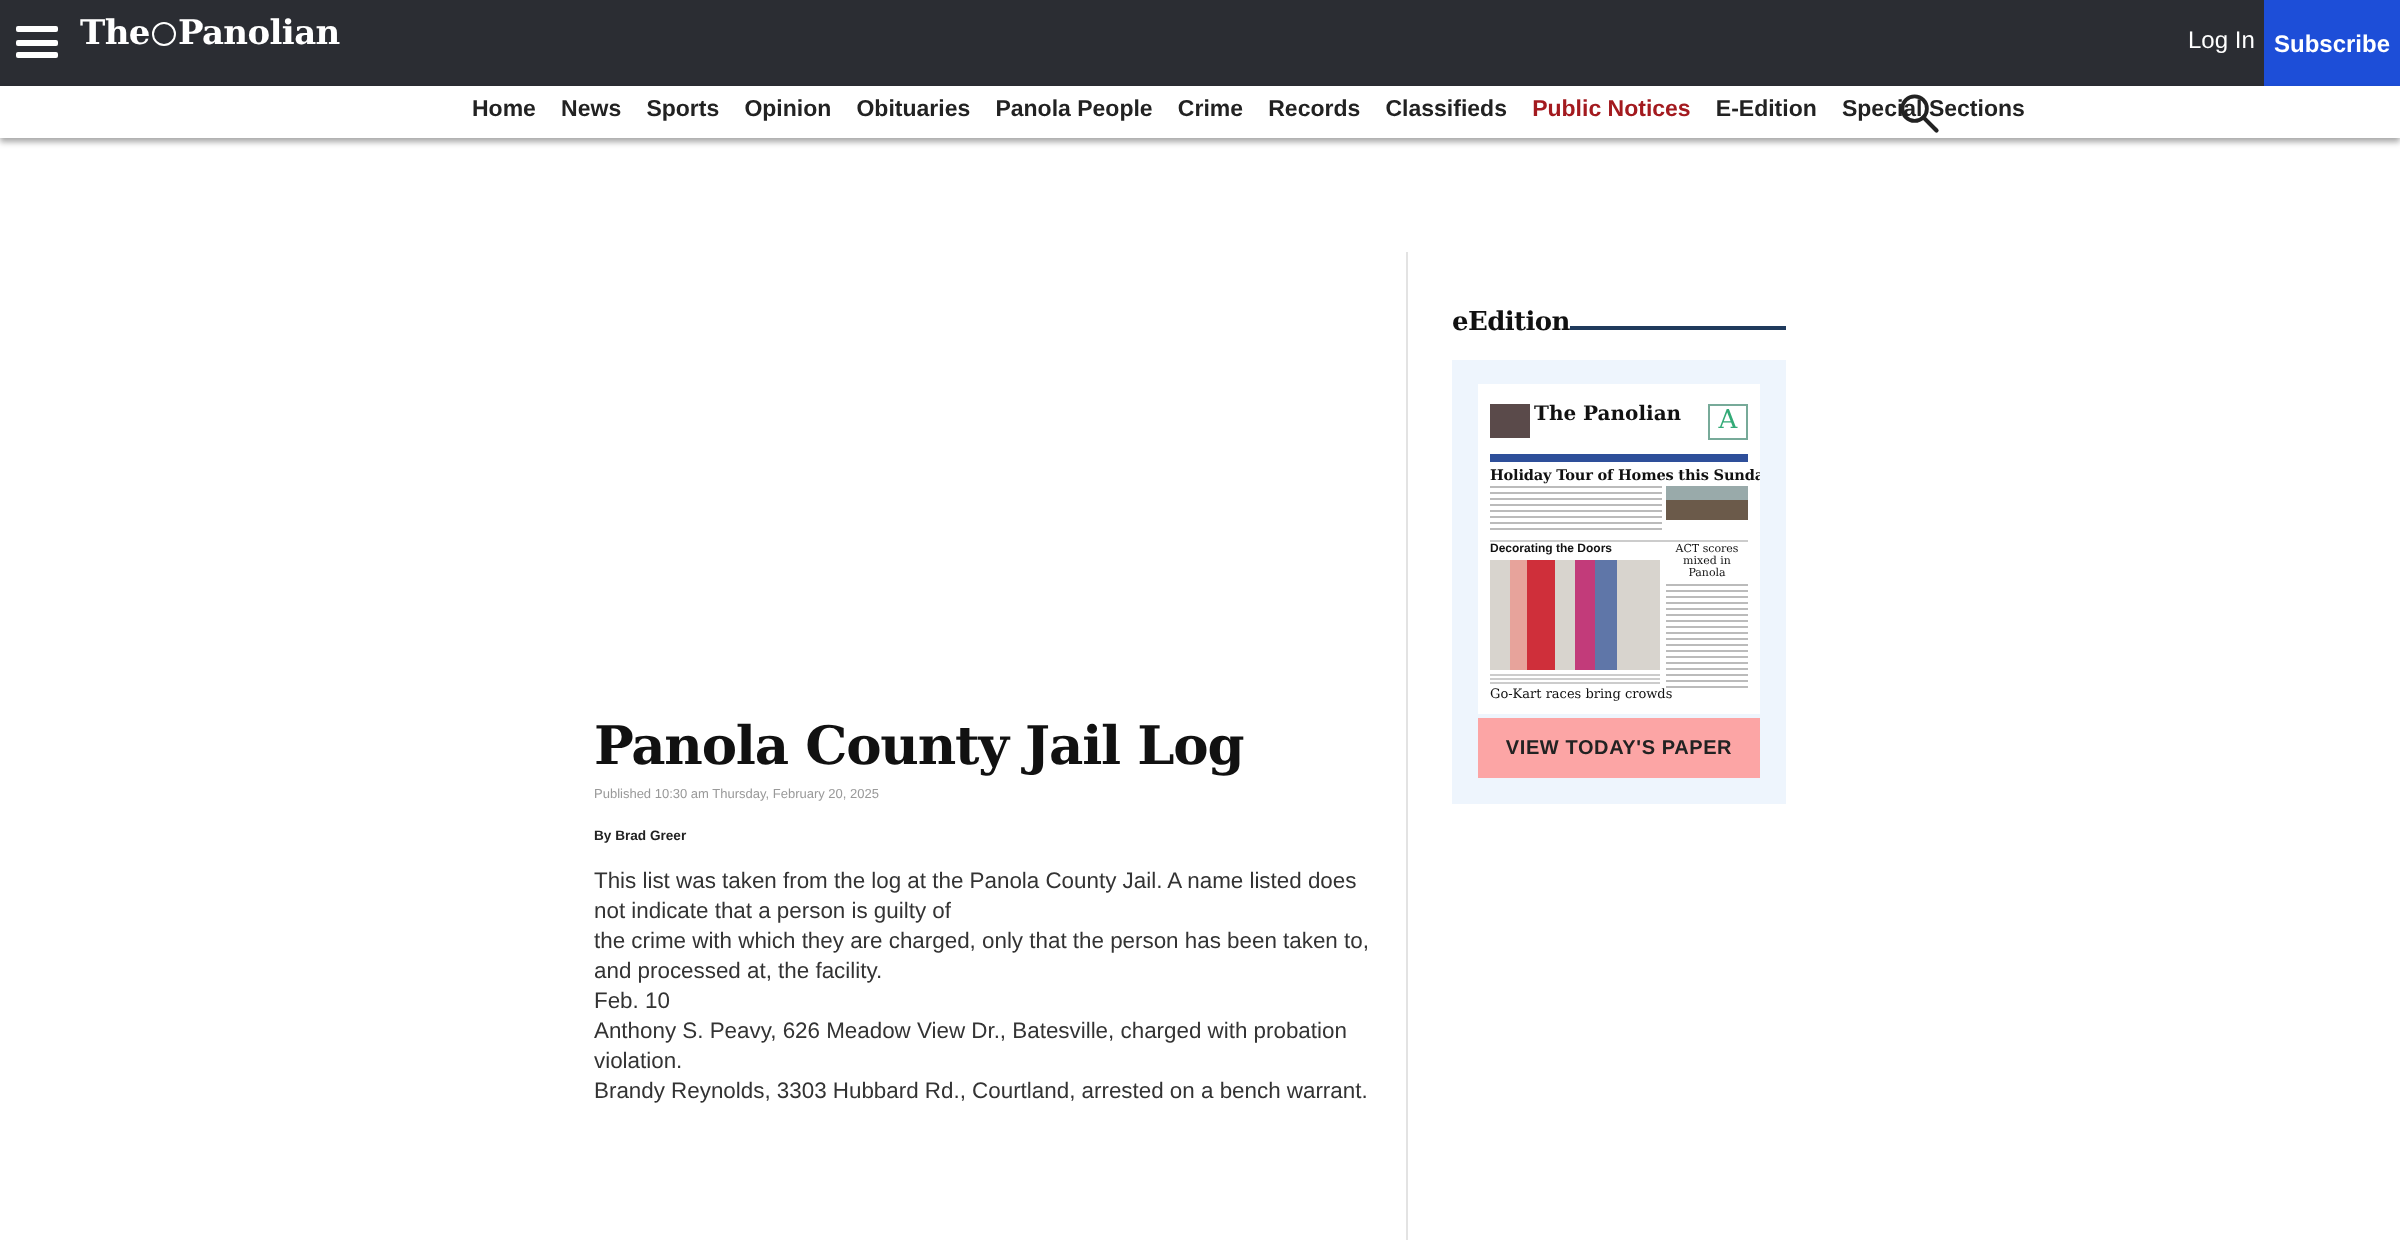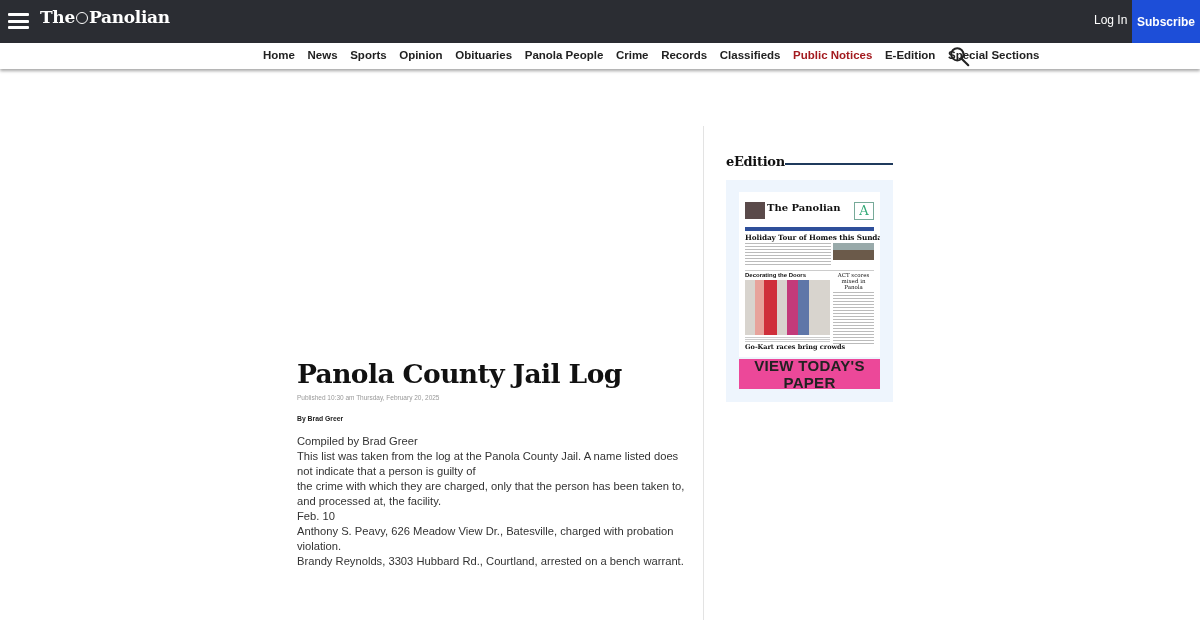--- a/index.html
+++ b/index.html
@@ -10,56 +10,56 @@
   .topbar { position: absolute; left: 0; top: 0; width: 1200px; height: 43px; background: #2b2d33; }
   .hamburger { position: absolute; left: 8px; top: 13px; width: 21px; height: 16px; cursor: pointer; }
   .hamburger span { display: block; height: 3px; background: #ffffff; margin-bottom: 3.5px; border-radius: 1px; }
   .logo { position: absolute; left: 40px; top: 7px; color: #ffffff; font-family: "DejaVu Serif", "Liberation Serif", serif; font-weight: bold; font-size: 17px; letter-spacing: -0.3px; white-space: nowrap; }
   .logo .seal { display: inline-block; width: 12px; height: 12px; border: 1.5px solid #fff; border-radius: 50%; vertical-align: -1px; margin: 0 1px; }
   .login { position: absolute; left: 1094px; top: 13px; color: #ffffff; font-size: 12px; font-family: "Liberation Sans", sans-serif; cursor: pointer; text-align: center; }
   .subscribe { position: absolute; left: 1132px; top: 0; width: 68px; height: 43px; background: #1d4ed8; color: #ffffff; font-size: 12px; font-weight: bold; font-family: "Liberation Sans", sans-serif; display: flex; align-items: center; justify-content: center; cursor: pointer; }
 
   
   .navbar { position: absolute; left: 0; top: 43px; width: 1200px; height: 26px; background: #ffffff; box-shadow: 0 2px 3px rgba(0,0,0,0.35); }
-  .nav { position: absolute; left: 236px; top: 6px; display: flex; white-space: nowrap; margin-left: 27px; }
+  .nav { position: absolute; left: 236px; top: 6px; display: flex; white-space: nowrap; }
   .nav a { font-family: "Liberation Sans", sans-serif; font-weight: bold; font-size: 11.5px; color: #222; text-decoration: none; margin-right: 12.6px; cursor: pointer; }
   .nav a.red { color: #a31a1f; }
   .search-icon { position: absolute; left: 949px; top: 3px; width: 21px; height: 21px; cursor: pointer; }
 
   
   .divider-v { position: absolute; left: 703px; top: 126px; width: 1px; height: 494px; background: #e3e3e3; }
   .title { position: absolute; left: 297px; top: 358px; font-family: "DejaVu Serif", "Liberation Serif", serif; font-weight: bold; font-size: 26.5px; color: #111; letter-spacing: -0.6px; white-space: nowrap; text-align: right; }
   .published { position: absolute; left: 297px; top: 394px; font-size: 6.5px; color: #999; font-family: "Liberation Sans", sans-serif; white-space: nowrap; }
   .byline { position: absolute; left: 297px; top: 415px; font-size: 6.8px; font-weight: bold; color: #222; font-family: "Liberation Sans", sans-serif; }
   .body { position: absolute; left: 297px; top: 434px; width: 395px; font-family: "Liberation Sans", sans-serif; font-size: 11.2px; line-height: 15px; color: #333; }
   .body p { margin: 0; }
 
   
   .ed-head { position: absolute; left: 726px; top: 154px; font-family: "DejaVu Serif", "Liberation Serif", serif; font-weight: bold; font-size: 13px; color: #111; letter-spacing: -0.3px; }
   .ed-rule { position: absolute; left: 785px; top: 163px; width: 108px; height: 1.5px; background: #1f3a5c; }
   .ed-box { position: absolute; left: 726px; top: 180px; width: 167px; height: 222px; background: #eef5fd; }
   .ed-paper { position: absolute; left: 739px; top: 192px; width: 141px; height: 165px; background: #ffffff; overflow: hidden; cursor: pointer; }
-  .ed-btn { position: absolute; left: 739px; top: 359px; width: 141px; height: 30px; background: #ec4899; display: flex; align-items: center; justify-content: center; font-family: "Liberation Sans", sans-serif; font-weight: bold; font-size: 15px; color: #222; letter-spacing: 0.3px; cursor: pointer; text-align: center; }
+  .ed-btn { position: absolute; left: 739px; top: 359px; width: 141px; height: 30px; background: #fca5a5; display: flex; align-items: center; justify-content: center; font-family: "Liberation Sans", sans-serif; font-weight: bold; font-size: 10px; color: #222; letter-spacing: 0.3px; cursor: pointer; text-align: center; }
 
   
   .np { position: absolute; left: 6px; top: 8px; width: 129px; height: 157px; }
   .np-mast { position: absolute; left: 22px; top: 2px; font-family: "DejaVu Serif", serif; font-weight: bold; font-size: 10px; color: #111; white-space: nowrap; }
   .np-photo1 { position: absolute; left: 0; top: 2px; width: 20px; height: 17px; background: #5a4a4a; }
   .np-logoA { position: absolute; right: 0; top: 2px; width: 20px; height: 18px; border: 1px solid #7a9; color: #3a7; font-family: "DejaVu Serif", serif; font-size: 13px; text-align: center; line-height: 16px; }
   .np-band { position: absolute; left: 0; top: 27px; width: 129px; height: 4px; background: #2e4f9a; }
   .np-head1 { position: absolute; left: 0; top: 33px; font-family: "DejaVu Serif", serif; font-weight: bold; font-size: 7.3px; color: #111; white-space: nowrap; letter-spacing: -0.1px; }
   .np-cols { position: absolute; left: 0; top: 43px; width: 86px; height: 24px; background: repeating-linear-gradient(to bottom, #bbb 0 1px, #fff 1px 3px); }
   .np-img1 { position: absolute; left: 88px; top: 43px; width: 41px; height: 17px; background: linear-gradient(#9aa 0 40%, #6b5a4a 40% 100%); }
   .np-rule { position: absolute; left: 0; top: 70px; width: 129px; height: 1px; background: #ccc; }
   .np-head2 { position: absolute; left: 0; top: 72px; font-family: "Liberation Sans", sans-serif; font-weight: bold; font-size: 6px; color: #111; white-space: nowrap; }
   .np-img2 { position: absolute; left: 0; top: 80px; width: 85px; height: 55px; background: linear-gradient(90deg, #d8d4ce 0 12%, #e7a39b 12% 22%, #cf2f3a 22% 38%, #d8d4ce 38% 50%, #c23b7a 50% 62%, #5f76a8 62% 75%, #d8d4ce 75% 100%); }
   .np-side { position: absolute; left: 88px; top: 72px; width: 41px; font-family: "DejaVu Serif", serif; font-size: 5.5px; color: #111; text-align: center; line-height: 6px; }
   .np-sidecols { position: absolute; left: 88px; top: 92px; width: 41px; height: 52px; background: repeating-linear-gradient(to bottom, #bbb 0 1px, #fff 1px 3px); }
   .np-caption { position: absolute; left: 0; top: 137px; width: 85px; height: 5px; background: repeating-linear-gradient(to bottom, #ccc 0 1px, #fff 1px 2px); }
-  .np-head3 { position: absolute; left: 0; top: 143px; font-family: "DejaVu Serif", serif; font-weight: bold; font-size: 6.5px; color: #111; white-space: nowrap; }
+  .np-head3 { position: absolute; left: 0; top: 143px; font-family: "DejaVu Serif", serif; font-weight: normal; font-size: 6.5px; color: #111; white-space: nowrap; }
 </style>
 </head>
 <body>
 
 <div class="topbar">
   <div class="hamburger">
     <span></span>
       <span></span>
       <span></span>
   </div>
@@ -89,21 +89,20 @@
     <circle cx="9.5" cy="9.5" r="7" fill="none" stroke="#222" stroke-width="2.2"></circle>
     <line x1="14.5" y1="14.5" x2="22" y2="22" stroke="#222" stroke-width="2.4" stroke-linecap="round"></line>
   </svg>
 </div>
 
 <div class="divider-v"></div>
 <h1 class="title">Panola County Jail Log</h1>
 <div class="published">Published 10:30 am Thursday, February 20, 2025</div>
 <div class="byline">By Brad Greer</div>
 <div class="body">
-  <p>Compiled by Brad Greer</p>
   <p>This list was taken from the log at the Panola County Jail. A name listed does not indicate that a person is guilty of</p>
   <p>the crime with which they are charged, only that the person has been taken to, and processed at, the facility.</p>
   <p>Feb. 10</p>
   <p>Anthony S. Peavy, 626 Meadow View Dr., Batesville, charged with probation violation.</p>
   <p>Brandy Reynolds, 3303 Hubbard Rd., Courtland, arrested on a bench warrant.</p>
 </div>
 
 <div class="ed-head">eEdition</div>
 <div class="ed-rule"></div>
 <div class="ed-box"></div>

